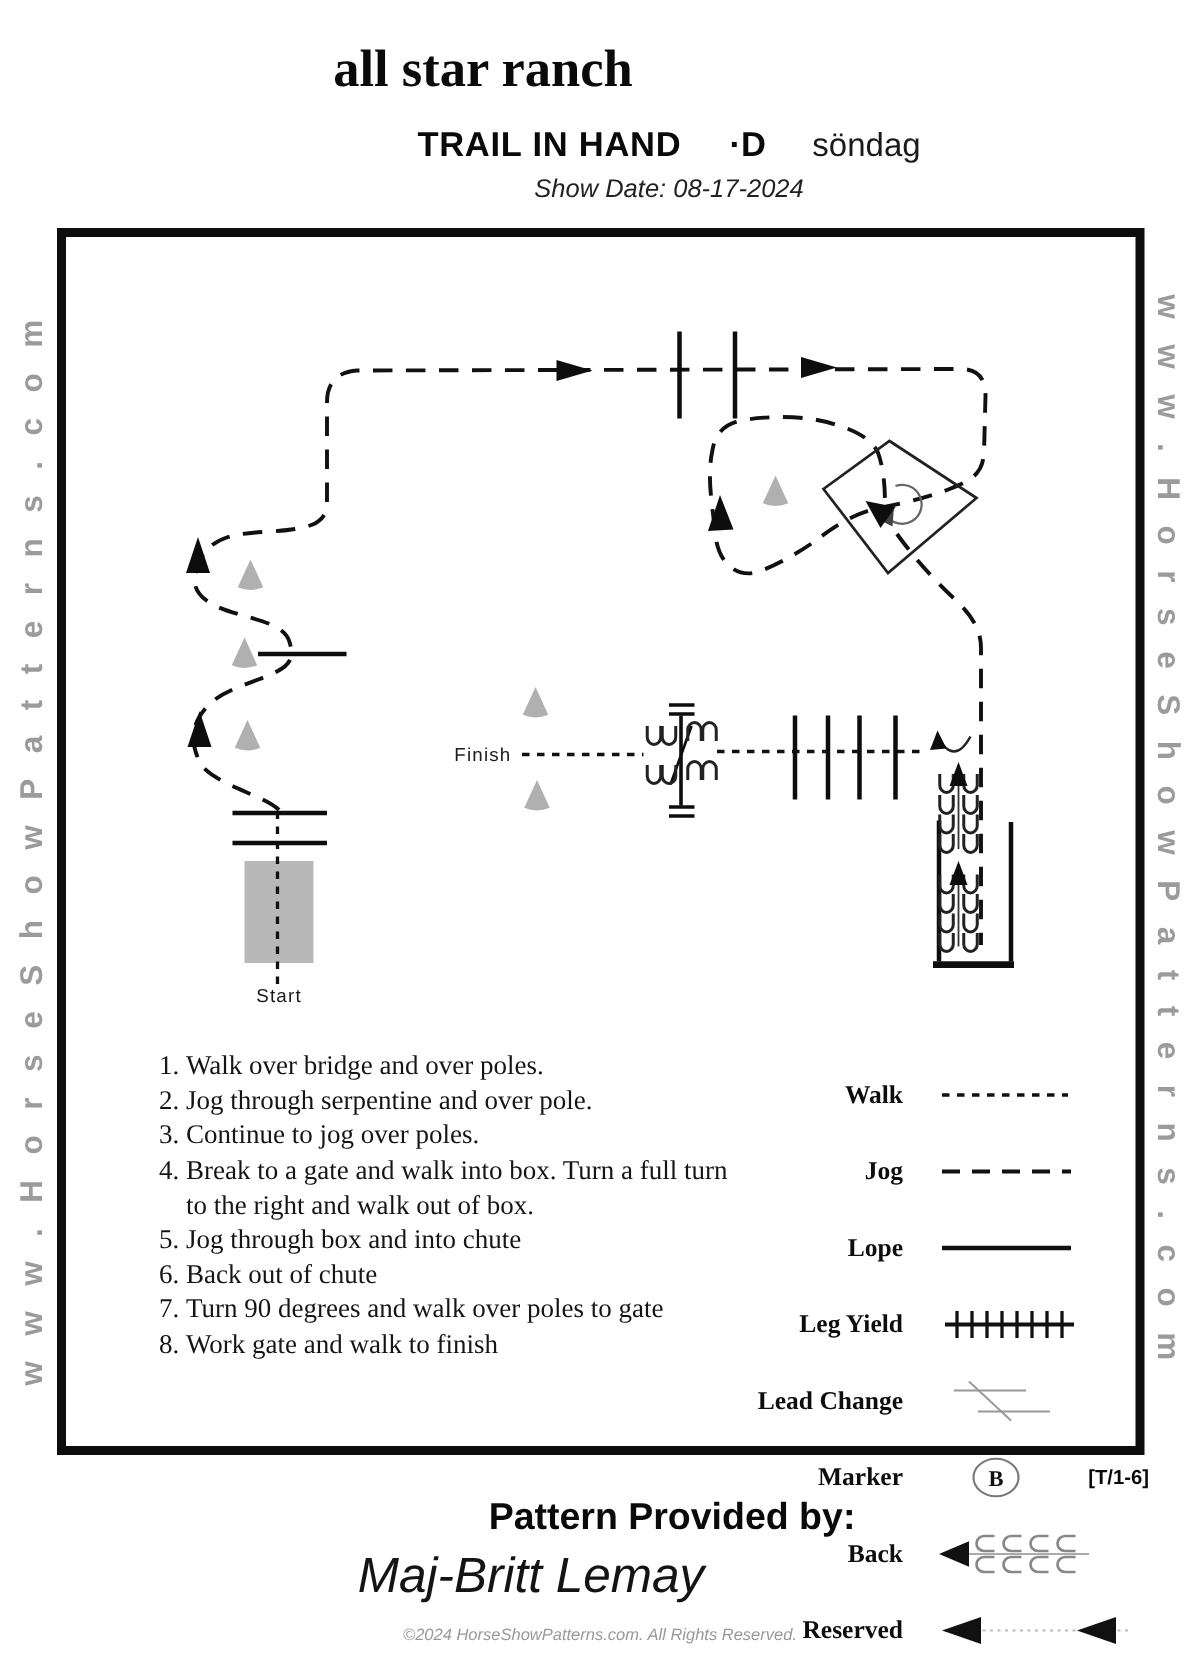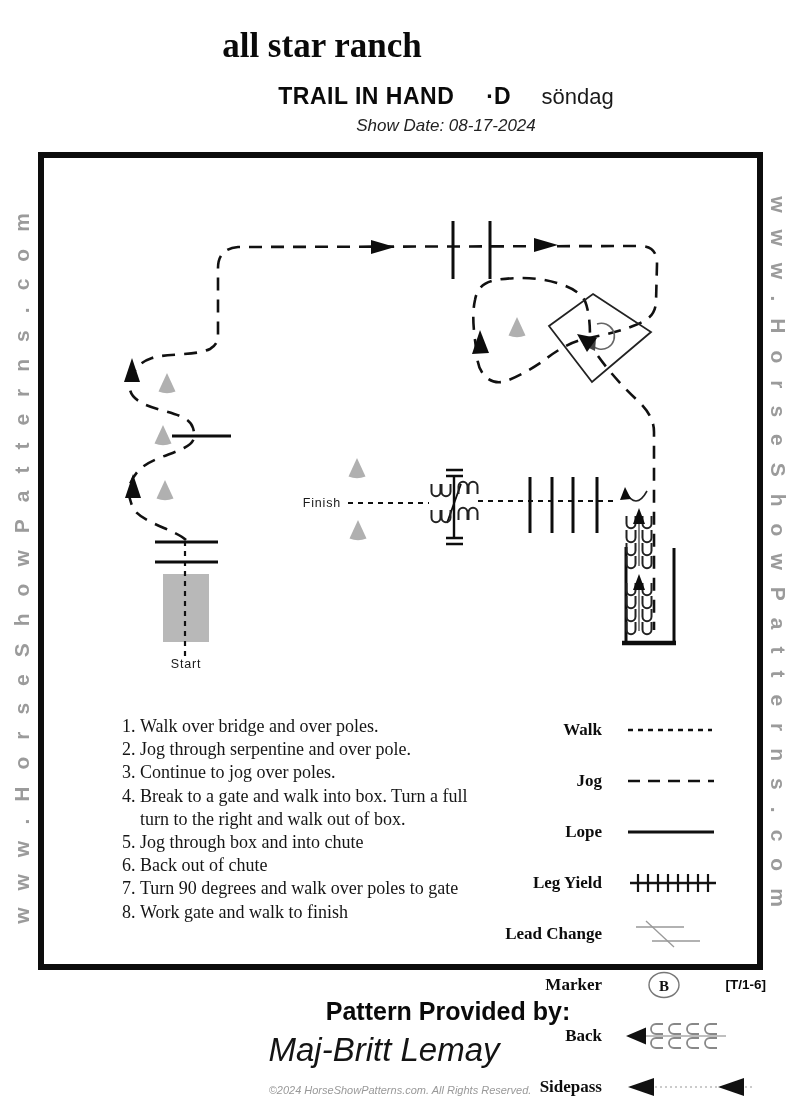--- a/index.html
+++ b/index.html
@@ -34,33 +34,33 @@
   .frame{
     position:absolute;left:38px;top:152px;width:725px;height:818px;
     border:6px solid #0d0d0d;box-sizing:border-box;background:#fff;
   }
   svg.diagram{position:absolute;left:0;top:0;width:800px;height:1105px;}
   
   .instructions{
     position:absolute;left:97px;top:699px;width:392px;
     font-family:"Liberation Serif",serif;font-size:18px;line-height:23.2px;color:#151515;
   }
-  .instructions ol{margin:16px;padding:0 0 0 27px;}
+  .instructions ol{margin:0;padding:0 0 0 27px;}
   
   .legend{position:absolute;left:482px;top:693px;}
   .lg-row{display:flex;align-items:center;height:28px;margin-top:23px;}
   .lg-label{
     width:120px;text-align:right;font-family:"Liberation Serif",serif;
     font-weight:bold;font-size:17px;color:#0d0d0d;white-space:nowrap;
   }
   .lg-sym{width:150px;height:28px;margin-left:20px;flex:0 0 auto;}
   
   .patref{position:absolute;right:34px;top:977px;font-weight:bold;font-size:13.5px;color:#0a0a0a;}
   .providedby{position:absolute;top:997px;left:0;width:800px;text-align:center;font-weight:bold;font-size:25px;color:#0a0a0a;margin-left:48px;}
-  .provider{position:absolute;top:1031px;left:0;width:708px;text-align:center;font-style:italic;font-size:33px;color:#141414;padding-left:30px;}
+  .provider{position:absolute;top:1031px;left:0;width:708px;text-align:center;font-style:italic;font-size:33px;color:#141414;}
   .copyright{position:absolute;top:1084px;left:0;width:800px;text-align:center;font-style:italic;font-size:11px;color:#999;}
 </style>
 </head>
 <body>
 
 <div class="title">all star ranch</div>
 <div class="subtitle">
   <span class="cls">TRAIL IN HAND</span><span class="code">·D</span><span class="day">söndag</span>
 </div>
 <div class="showdate">Show Date: 08-17-2024</div>
@@ -254,21 +254,21 @@
         <use href="#hr" x="70" y="7"></use>
         <use href="#hr" x="88" y="7"></use>
       <use href="#hr" x="34" y="21"></use>
         <use href="#hr" x="52" y="21"></use>
         <use href="#hr" x="70" y="21"></use>
         <use href="#hr" x="88" y="21"></use>
       <polygon points="4,14 24,5.5 24,22.5" fill="#111"></polygon>
     </svg>
   </div>
   <div class="lg-row">
-    <div class="lg-label">Sidepass</div>
+    <div class="lg-label">Reserved</div>
     <svg class="lg-sym" viewBox="0 0 150 28">
       <line x1="8" y1="14" x2="132" y2="14" stroke="#bbb" stroke-width="1.3" stroke-dasharray="2,3"></line>
       <polygon points="6,14 32,5 32,23" fill="#111"></polygon>
       <polygon points="96,14 122,5 122,23" fill="#111"></polygon>
     </svg>
   </div>
 </div>
 
 <div class="patref">[T/1-6]</div>
 <div class="providedby">Pattern Provided by:</div>

